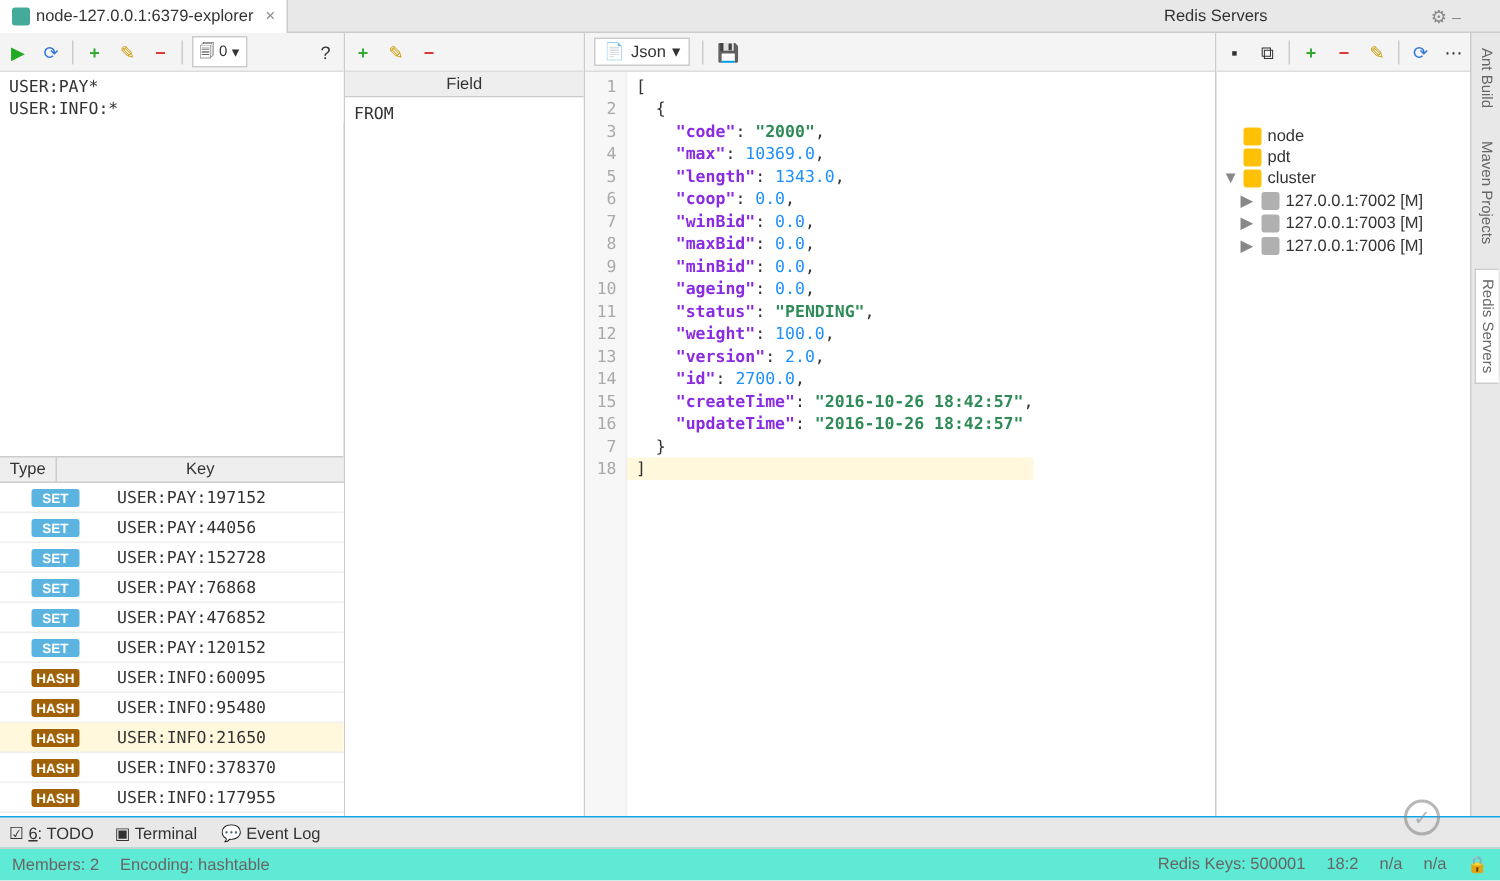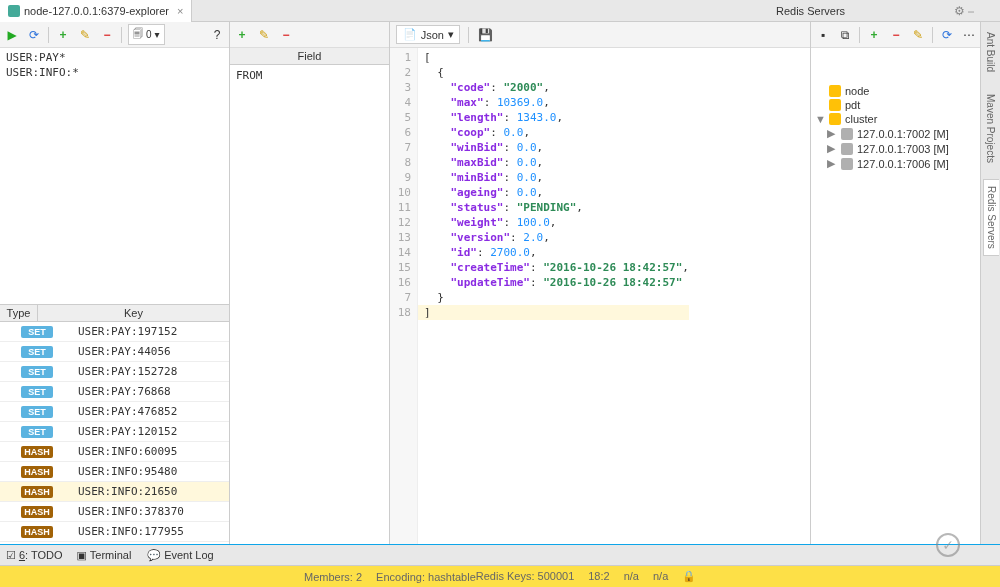--- a/index.html
+++ b/index.html
@@ -54,21 +54,21 @@
 .n { color: #1e90ff; }
 .right-toolbar { height: 26px; background: #f4f4f4; border-bottom: 1px solid #ddd; display: flex; align-items: center; padding: 0 4px; gap: 6px; }
 .tree { padding: 4px 2px; font-size: 11px; margin-top: 32px; }
 .tree-row { display: flex; align-items: center; gap: 4px; padding: 1px 2px; }
 .tree-indent1 { padding-left: 14px; }
 .tree-icon { width: 12px; height: 12px; display: inline-block; }
 .db-icon { background: #ffc107; border-radius: 2px; }
 .srv-icon { background: #b0b0b0; border-radius: 2px; }
 .expand { color: #888; width: 10px; }
 .bottom-bar1 { position: absolute; bottom: 22px; left: 0; right: 0; height: 21px; background: #e8e8e8; border-top: 1px solid #0ea5e9; display: flex; align-items: center; padding: 0 6px; gap: 16px; font-size: 11px; }
-.bottom-bar2 { position: absolute; bottom: 0; left: 0; right: 0; height: 22px; background: #fde047; border-top: 1px solid #ccc; display: flex; align-items: center; padding: 0 8px; font-size: 11px; justify-content: center; color: #666; }
+.bottom-bar2 { position: absolute; bottom: 0; left: 0; right: 0; height: 22px; background: #5eead4; border-top: 1px solid #ccc; display: flex; align-items: center; padding: 0 8px; font-size: 11px; justify-content: space-between; color: #666; }
 .bb-left { display: flex; gap: 14px; }
 .bb-right { display: flex; gap: 14px; }
 .watermark { position: absolute; right: 40px; bottom: 30px; font-size: 22px; color: #888; opacity: 0.6; font-family: sans-serif; pointer-events: none; display: flex; align-items: center; gap: 6px; }
 .wm-icon { width: 24px; height: 24px; border: 2px solid #888; border-radius: 50%; display: flex; align-items: center; justify-content: center; font-size: 14px; }
 .combo { border: 1px solid #ccc; background: #fff; padding: 1px 4px; font-size: 10px; display: flex; align-items: center; gap: 3px; }
 </style>
 </head>
 <body>
 
 <div class="tab-bar">

